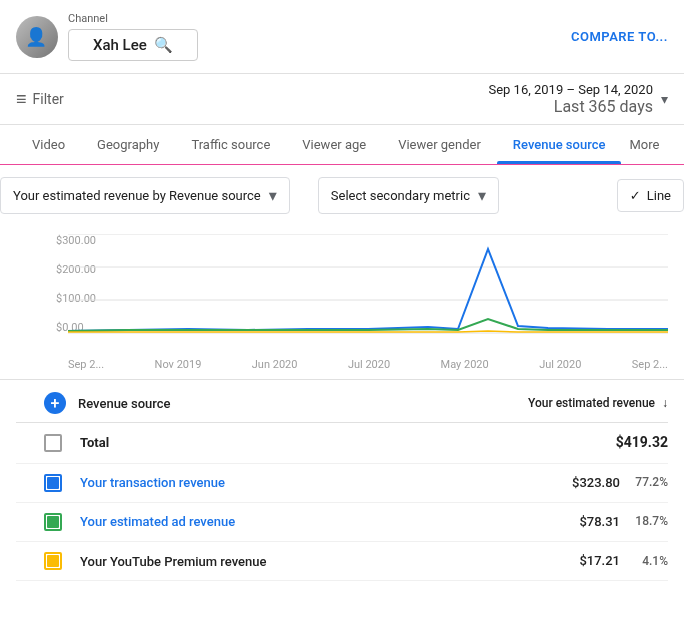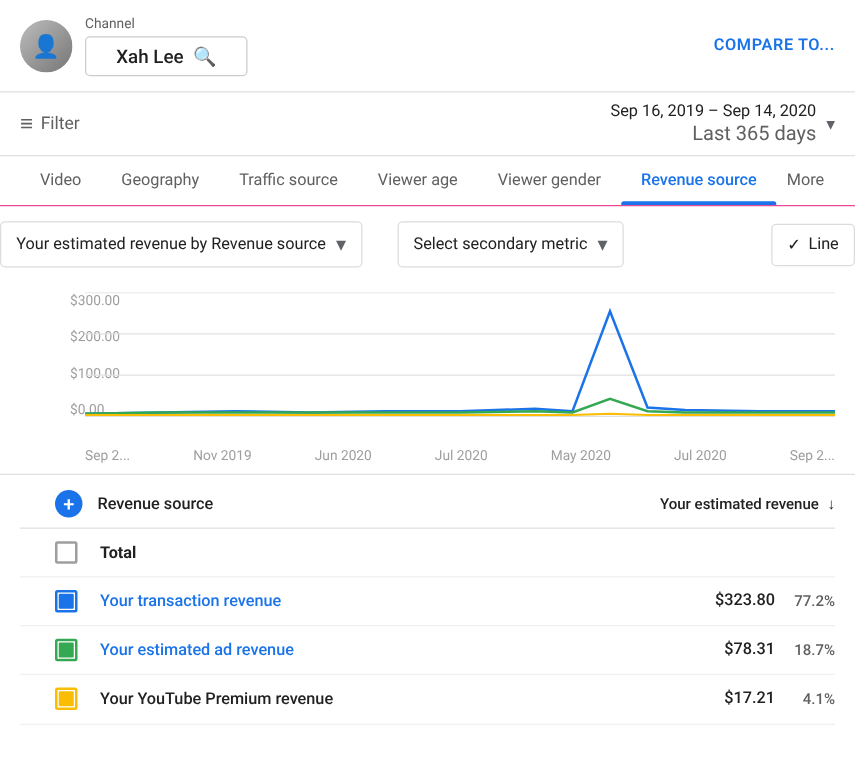--- a/index.html
+++ b/index.html
@@ -179,20 +179,25 @@
       <span>Your estimated revenue</span>
       <span style="margin-left:4px;">↓</span>
     </div>
   </div>
 
   <div class="table-row row-total">
     <div class="col-source">
       <div class="checkbox"></div>
       <span>Total</span>
     </div>
+    <div class="col-revenue">
+      <div class="revenue-cell">
+        <span class="revenue-amount">$419.32</span>
+      </div>
+    </div>
   </div>
 
   <div class="table-row">
     <div class="col-source">
       <div class="checkbox blue">
         <div class="checkbox-inner-blue"></div>
       </div>
       <span class="row-link">Your transaction revenue</span>
     </div>
     <div class="col-revenue">

